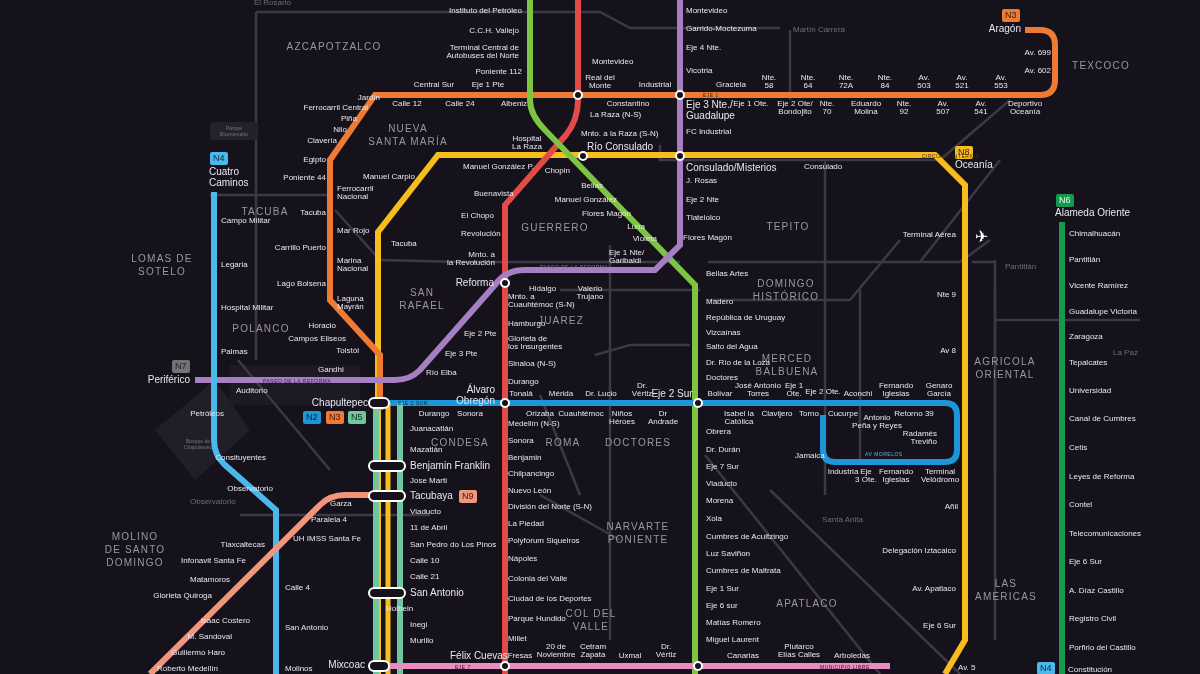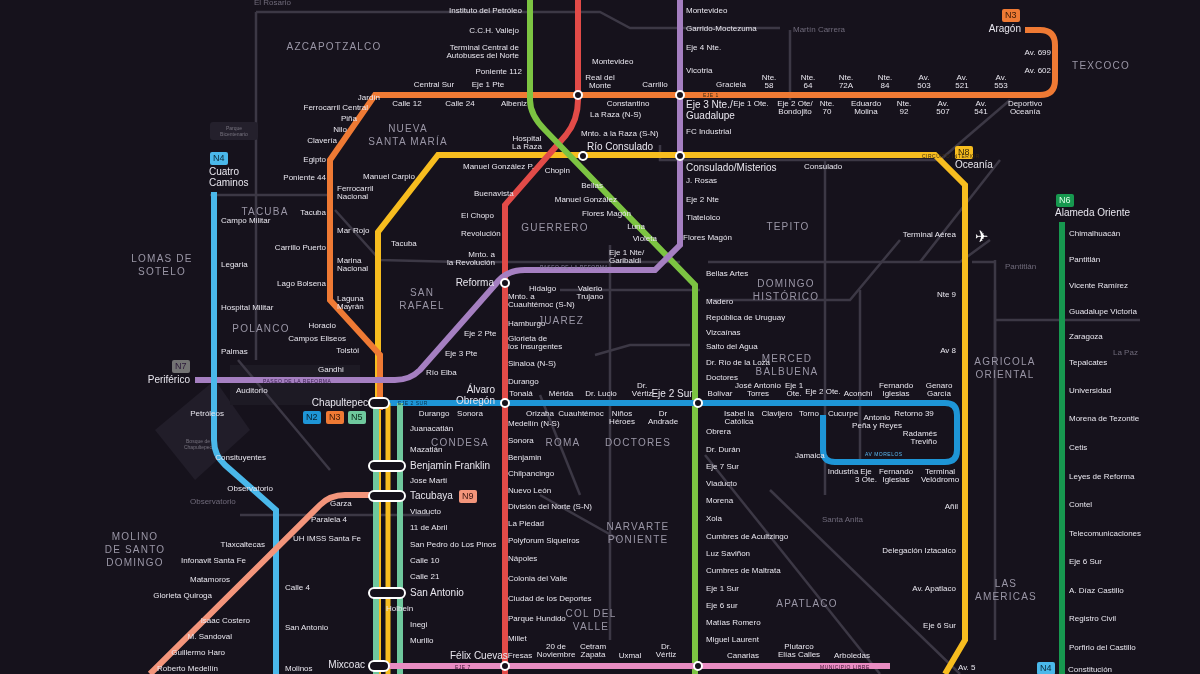--- a/index.html
+++ b/index.html
@@ -192,21 +192,21 @@
 <div class="lbl" style="left:508px;top:635px">Millet</div>
 
 <div class="lbl r" style="left:380px;top:94px">Jardín</div>
 <div class="lbl c" style="left:434px;top:81px">Central Sur</div>
 <div class="lbl c" style="left:488px;top:81px">Eje 1 Pte</div>
 <div class="lbl c" style="left:407px;top:100px">Calle 12</div>
 <div class="lbl c" style="left:460px;top:100px">Calle 24</div>
 <div class="lbl c" style="left:514px;top:100px">Albeniz</div>
 <div class="lbl c" style="left:600px;top:74px;white-space:pre">Real del
 Monte</div>
-<div class="lbl c" style="left:655px;top:81px">Carrillo</div>
+<div class="lbl c" style="left:655px;top:81px">Industrial</div>
 <div class="lbl c" style="left:628px;top:100px">Constantino</div>
 <div class="lbl big" style="left:686px;top:100px;white-space:pre">Eje 3 Nte./
 Guadalupe</div>
 <div class="lbl c" style="left:731px;top:81px">Graciela</div>
 <div class="lbl c" style="left:769px;top:74px;white-space:pre">Nte.
 58</div>
 <div class="lbl c" style="left:751px;top:100px">Eje 1 Ote.</div>
 <div class="lbl c" style="left:795px;top:100px;white-space:pre">Eje 2 Ote/
 Bondojito</div>
 <div class="lbl c" style="left:808px;top:74px;white-space:pre">Nte.
@@ -291,21 +291,21 @@
 <div class="lbl r big" style="left:365px;top:660px">Mixcoac</div>
 
 <div class="lbl big" style="left:1055px;top:208px">Alameda Oriente</div>
 <div class="lbl" style="left:1069px;top:230px">Chimalhuacán</div>
 <div class="lbl" style="left:1069px;top:256px">Pantitlán</div>
 <div class="lbl" style="left:1069px;top:282px">Vicente Ramírez</div>
 <div class="lbl" style="left:1069px;top:308px">Guadalupe Victoria</div>
 <div class="lbl" style="left:1069px;top:333px">Zaragoza</div>
 <div class="lbl" style="left:1069px;top:359px">Tepalcates</div>
 <div class="lbl" style="left:1069px;top:387px">Universidad</div>
-<div class="lbl" style="left:1069px;top:415px">Morena de Tezontle</div>
+<div class="lbl" style="left:1069px;top:415px">Canal de Cumbres</div>
 <div class="lbl" style="left:1069px;top:444px">Cetis</div>
 <div class="lbl" style="left:1069px;top:473px">Leyes de Reforma</div>
 <div class="lbl" style="left:1069px;top:501px">Contel</div>
 <div class="lbl" style="left:1069px;top:530px">Telecomunicaciones</div>
 <div class="lbl" style="left:1069px;top:558px">Eje 6 Sur</div>
 <div class="lbl" style="left:1069px;top:587px">A. Díaz Castillo</div>
 <div class="lbl" style="left:1069px;top:615px">Registro Civil</div>
 <div class="lbl" style="left:1069px;top:644px">Porfirio del Castillo</div>
 
 <div class="lbl" style="left:686px;top:7px">Montevideo</div>

